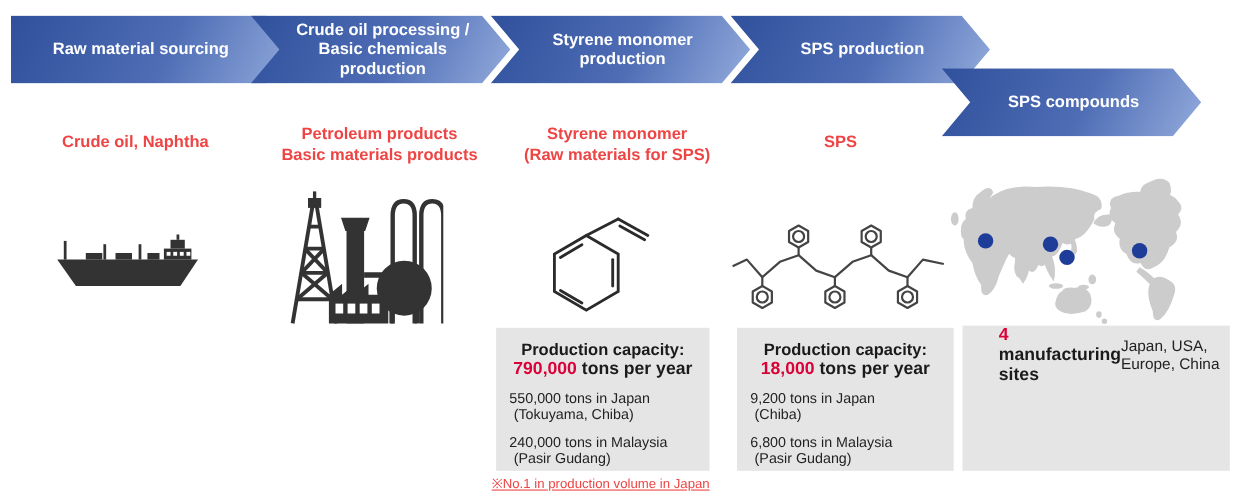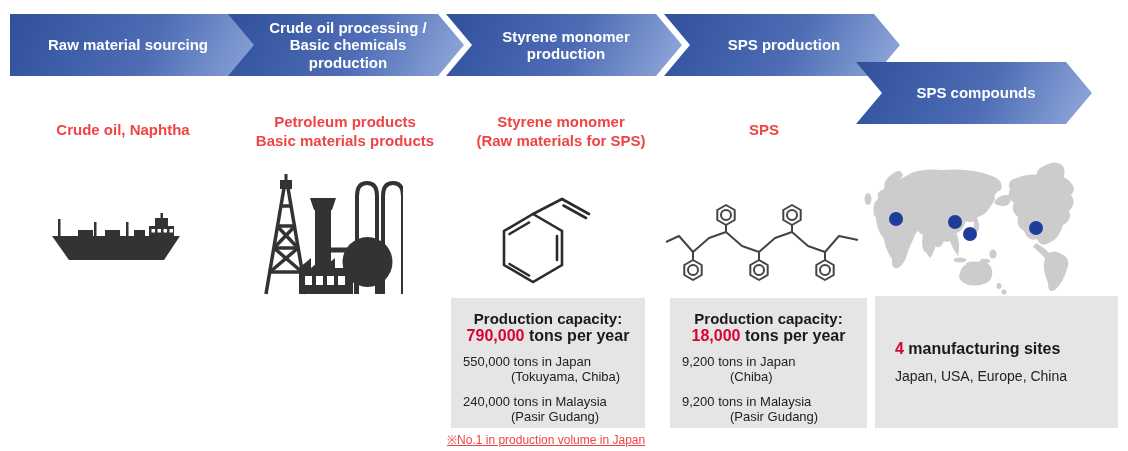--- a/index.html
+++ b/index.html
@@ -26,22 +26,22 @@
   .iconwrap{position:absolute;}
   
   .infobox{
     position:absolute;background:#e5e5e5;box-sizing:border-box;
     color:#1a1a1a;
   }
   .infobox .title{font-weight:bold;font-size:15px;text-align:center;margin-top:12px;}
   .infobox .capline{font-weight:bold;font-size:16px;text-align:center;margin-top:0;}
   .red{color:#da0038;}
   .infobox .detail{font-size:13px;line-height:1.15;margin:10px 0 0 12px;color:#222;}
-  .infobox .detail .l2{padding-left:4px;margin-left:44px;}
-  .infobox.sites{display:flex;flex-direction:column;justify-content:center;padding-left:20px;}
+  .infobox .detail .l2{padding-left:4px;}
+  .infobox.sites{display:flex;flex-direction:row;justify-content:center;padding-left:33px;}
   .infobox.sites .capline{text-align:left;margin:0;}
   .infobox.sites .sub{font-size:14px;margin-top:10px;color:#222;}
   .footnote{position:absolute;font-size:12px;color:#ef4444;text-decoration:underline;}
 </style>
 </head>
 <body>
 
 <div id="stage">
 
   <div class="arrow first" style="left:10px;align-items:center;">
@@ -229,21 +229,21 @@
   </div>
 
   <div class="infobox" style="left:670px;top:298px;width:197px;height:130px;">
     <div class="title">Production capacity:</div>
     <div class="capline"><span class="red">18,000</span><span> tons per year</span></div>
     <div class="detail">
       <div>9,200 tons in Japan</div>
       <div class="l2">(Chiba)</div>
     </div>
     <div class="detail">
-      <div>9,200 tons in Malaysia</div>
+      <div>6,800 tons in Malaysia</div>
       <div class="l2">(Pasir Gudang)</div>
     </div>
   </div>
 
   <div class="infobox sites" style="left:875px;top:296px;width:243px;height:132px;">
     <div class="capline"><span class="red">4</span><span> manufacturing sites</span></div>
     <div class="sub">Japan, USA, Europe, China</div>
   </div>
 
   <div class="footnote" style="left:447px;top:431px;">※No.1 in production volume in Japan</div>

